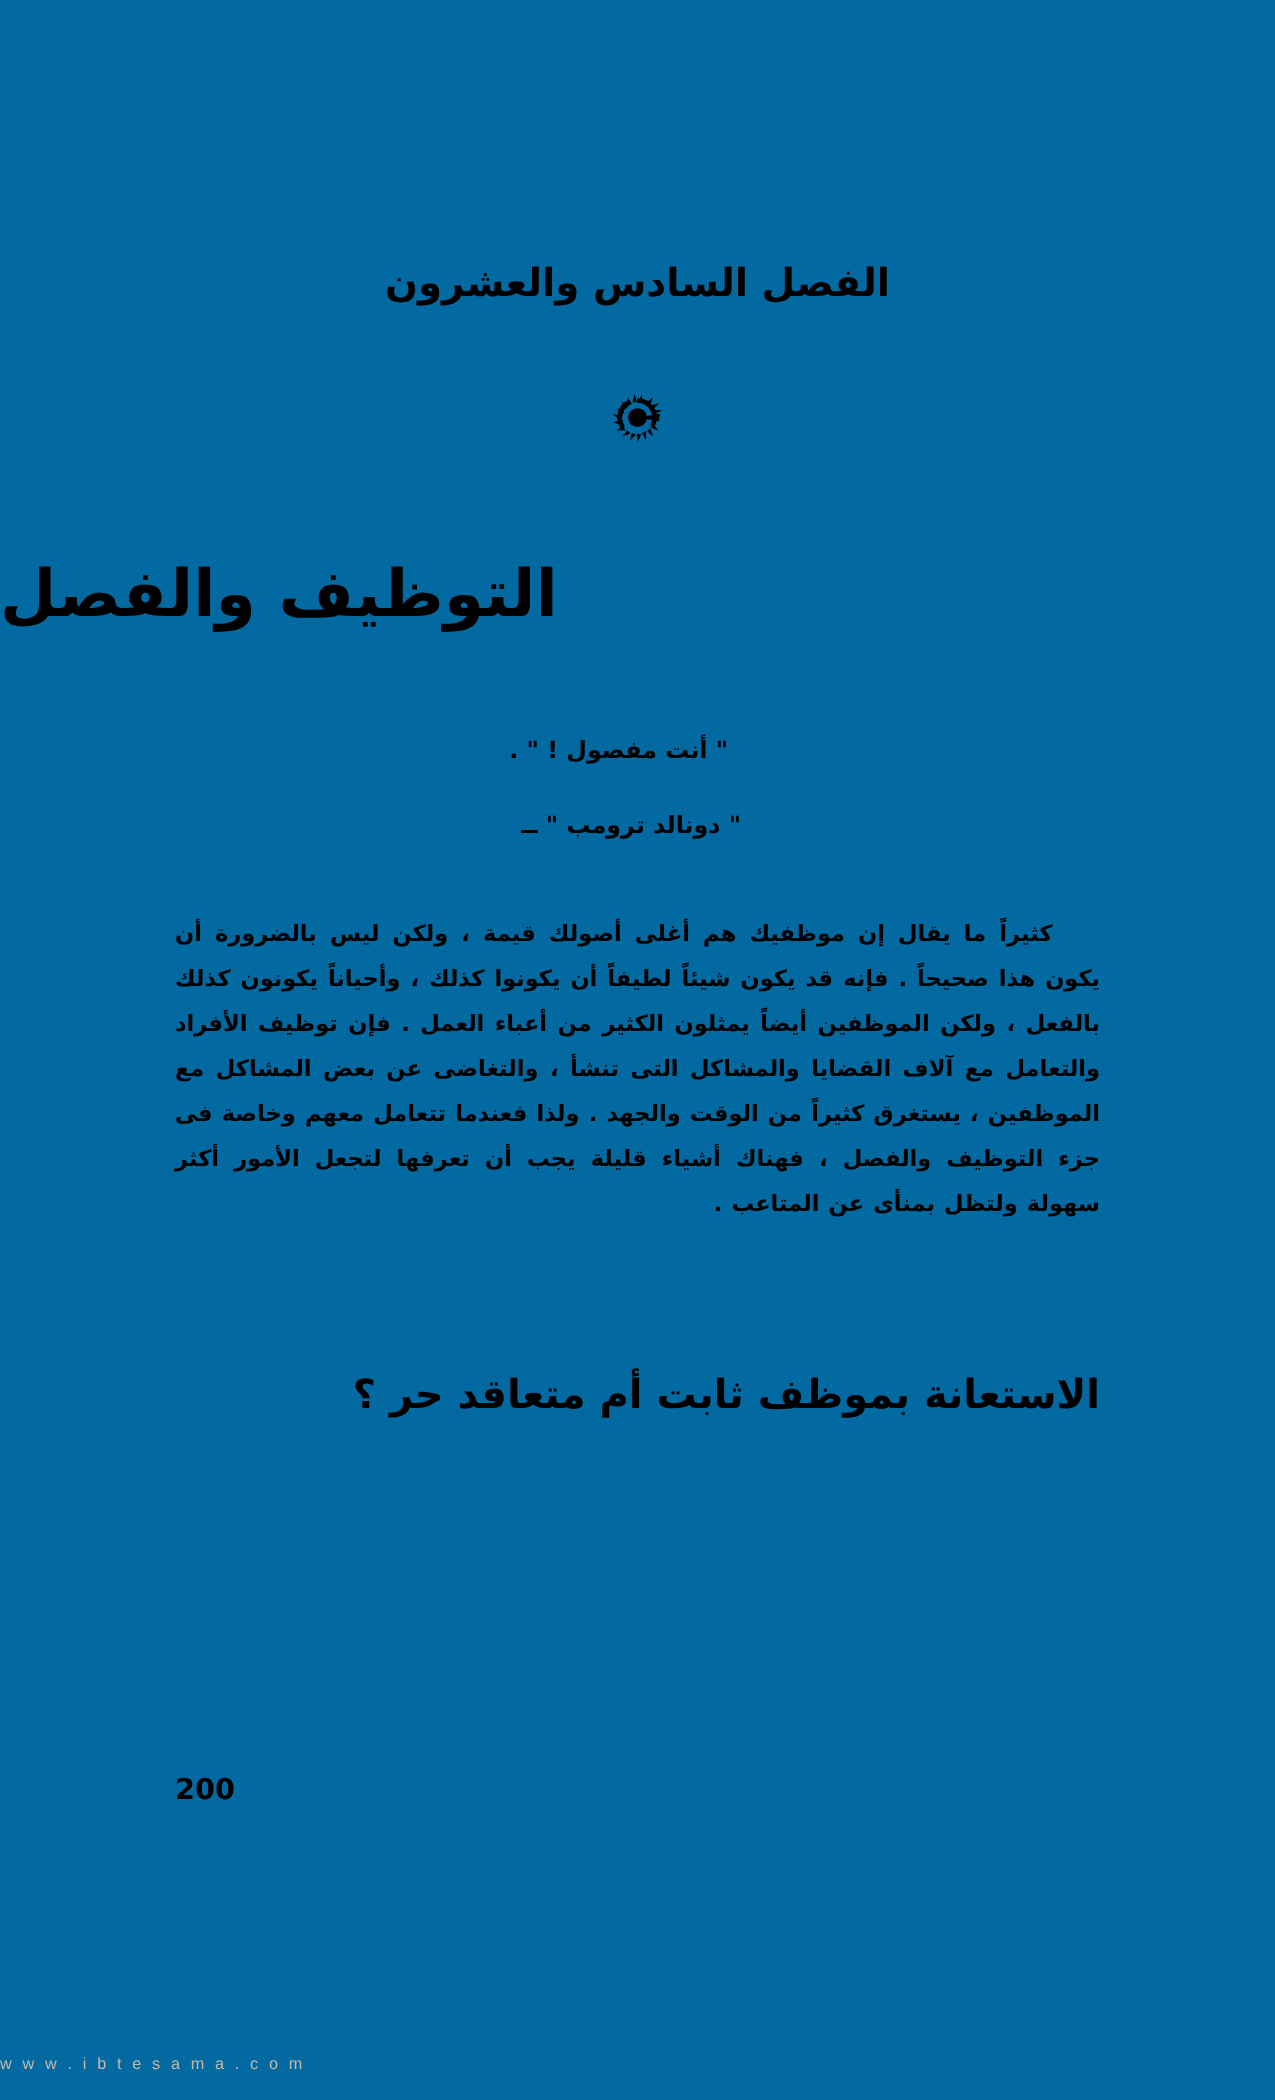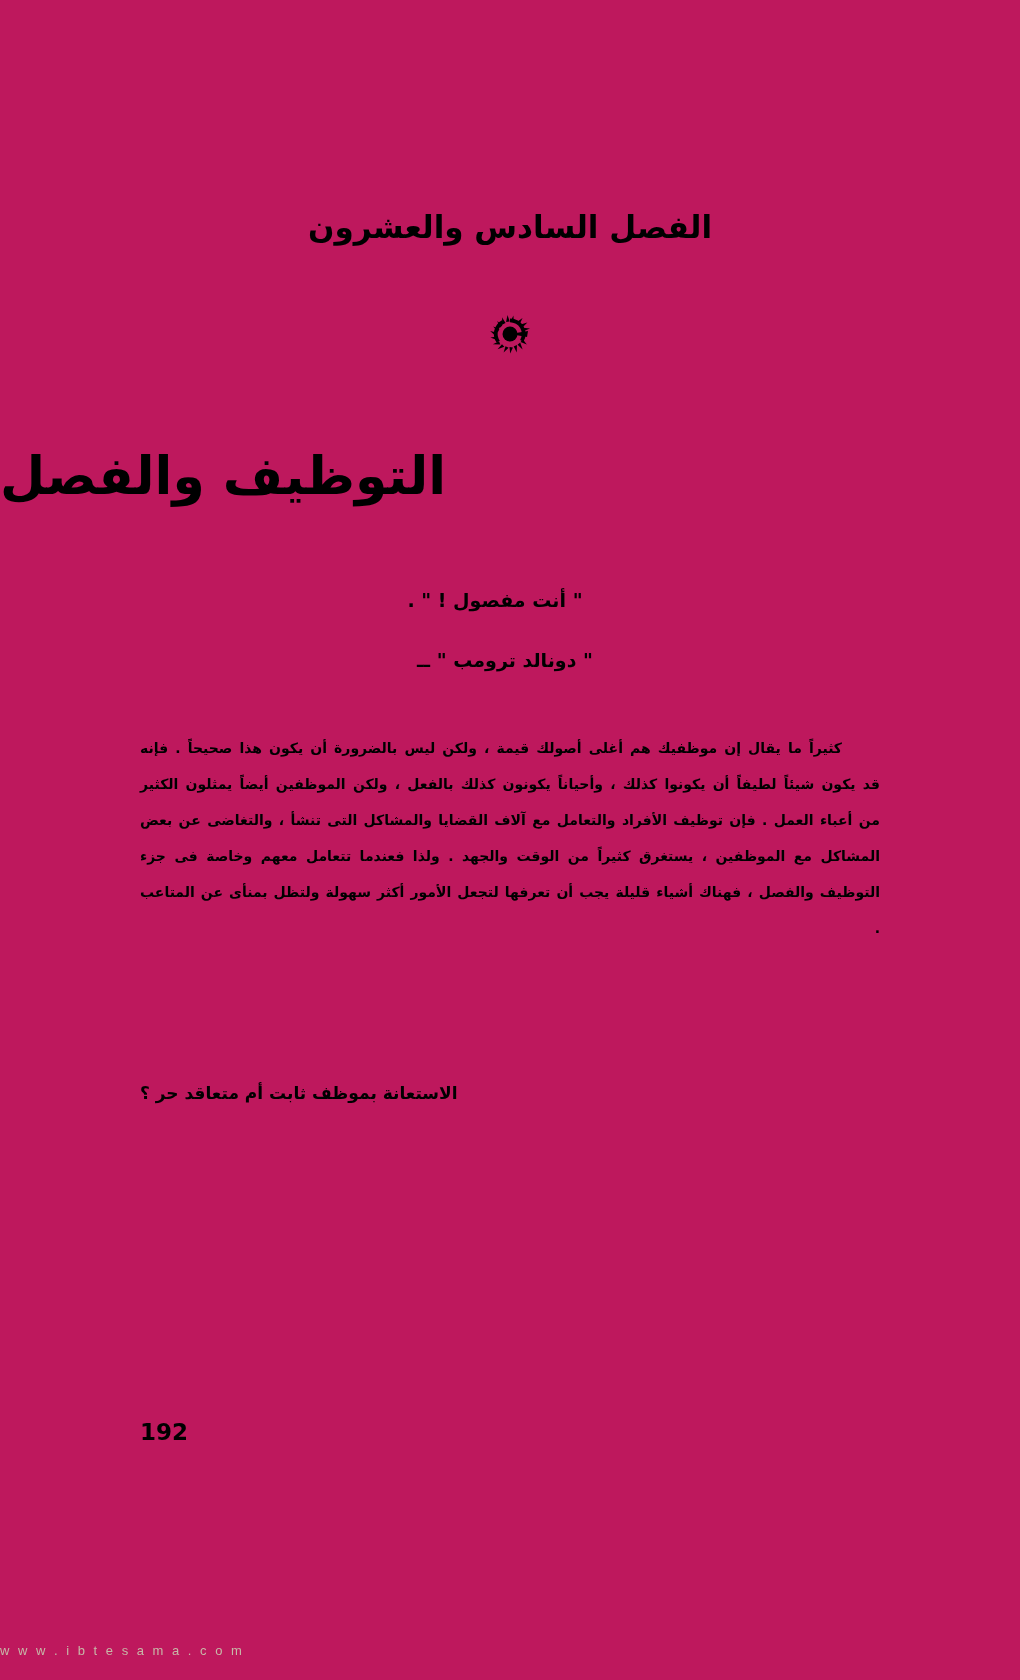--- a/index.html
+++ b/index.html
@@ -12,21 +12,21 @@
     height: 1680px;
     position: relative;
     font-family: "DejaVu Sans", "Liberation Sans", sans-serif;
     color: #000000;
     overflow: hidden;
   }
 
   .page {
     position: absolute;
     inset: 0;
-    background: #be185d;
+    background: #0369a1;
   }
 
   
   .chapter-label {
     position: absolute;
     top: 208px;
     left: 0;
     right: 0;
     text-align: center;
     font-size: 31px;
@@ -93,37 +93,37 @@
     right: 140px;
     direction: rtl;
     text-align: justify;
     text-align-last: right;
   }
   #para-1 { top: 730px; }
   #para-2 { top: 1128px; }
 
   .body-block p {
     margin: 0;
-    font-size: 14px;
+    font-size: 18px;
     font-weight: bold;
     line-height: 36px;
     letter-spacing: 0px;
     word-spacing: 1px;
     text-indent: 38px;
   }
 
   
   .sub-heading {
     position: absolute;
     top: 1068px;
     left: 140px;
     right: 140px;
-    text-align: left;
-    direction: rtl;
-    font-size: 17px;
+    text-align: right;
+    direction: rtl;
+    font-size: 32px;
     font-weight: bold;
     line-height: 1.3;
   }
 
   
   .page-number {
     position: absolute;
     bottom: 235px;
     left: 140px;
     font-size: 23px;
@@ -187,17 +187,17 @@
     <div class="epigraph-attrib">" دونالد ترومب " ــ</div>
   </div>
 
   <div class="body-block" id="para-1">
     <p>كثيراً ما يقال إن موظفيك هم أغلى أصولك قيمة ، ولكن ليس بالضرورة أن يكون هذا صحيحاً . فإنه قد يكون شيئاً لطيفاً أن يكونوا كذلك ، وأحياناً يكونون كذلك بالفعل ، ولكن الموظفين أيضاً يمثلون الكثير من أعباء العمل . فإن توظيف الأفراد والتعامل مع آلاف القضايا والمشاكل التى تنشأ ، والتغاضى عن بعض المشاكل مع الموظفين ، يستغرق كثيراً من الوقت والجهد . ولذا فعندما تتعامل معهم وخاصة فى جزء التوظيف والفصل ، فهناك أشياء قليلة يجب أن تعرفها لتجعل الأمور أكثر سهولة ولتظل بمنأى عن المتاعب .</p>
   </div>
 
   <h2 class="sub-heading">الاستعانة بموظف ثابت أم متعاقد حر ؟</h2>
 
 
-  <div class="page-number">192</div>
+  <div class="page-number">200</div>
 
   <div class="footer-watermark">w w w . i b t e s a m a . c o m</div>
 
 </div>
 
 </body></html>

